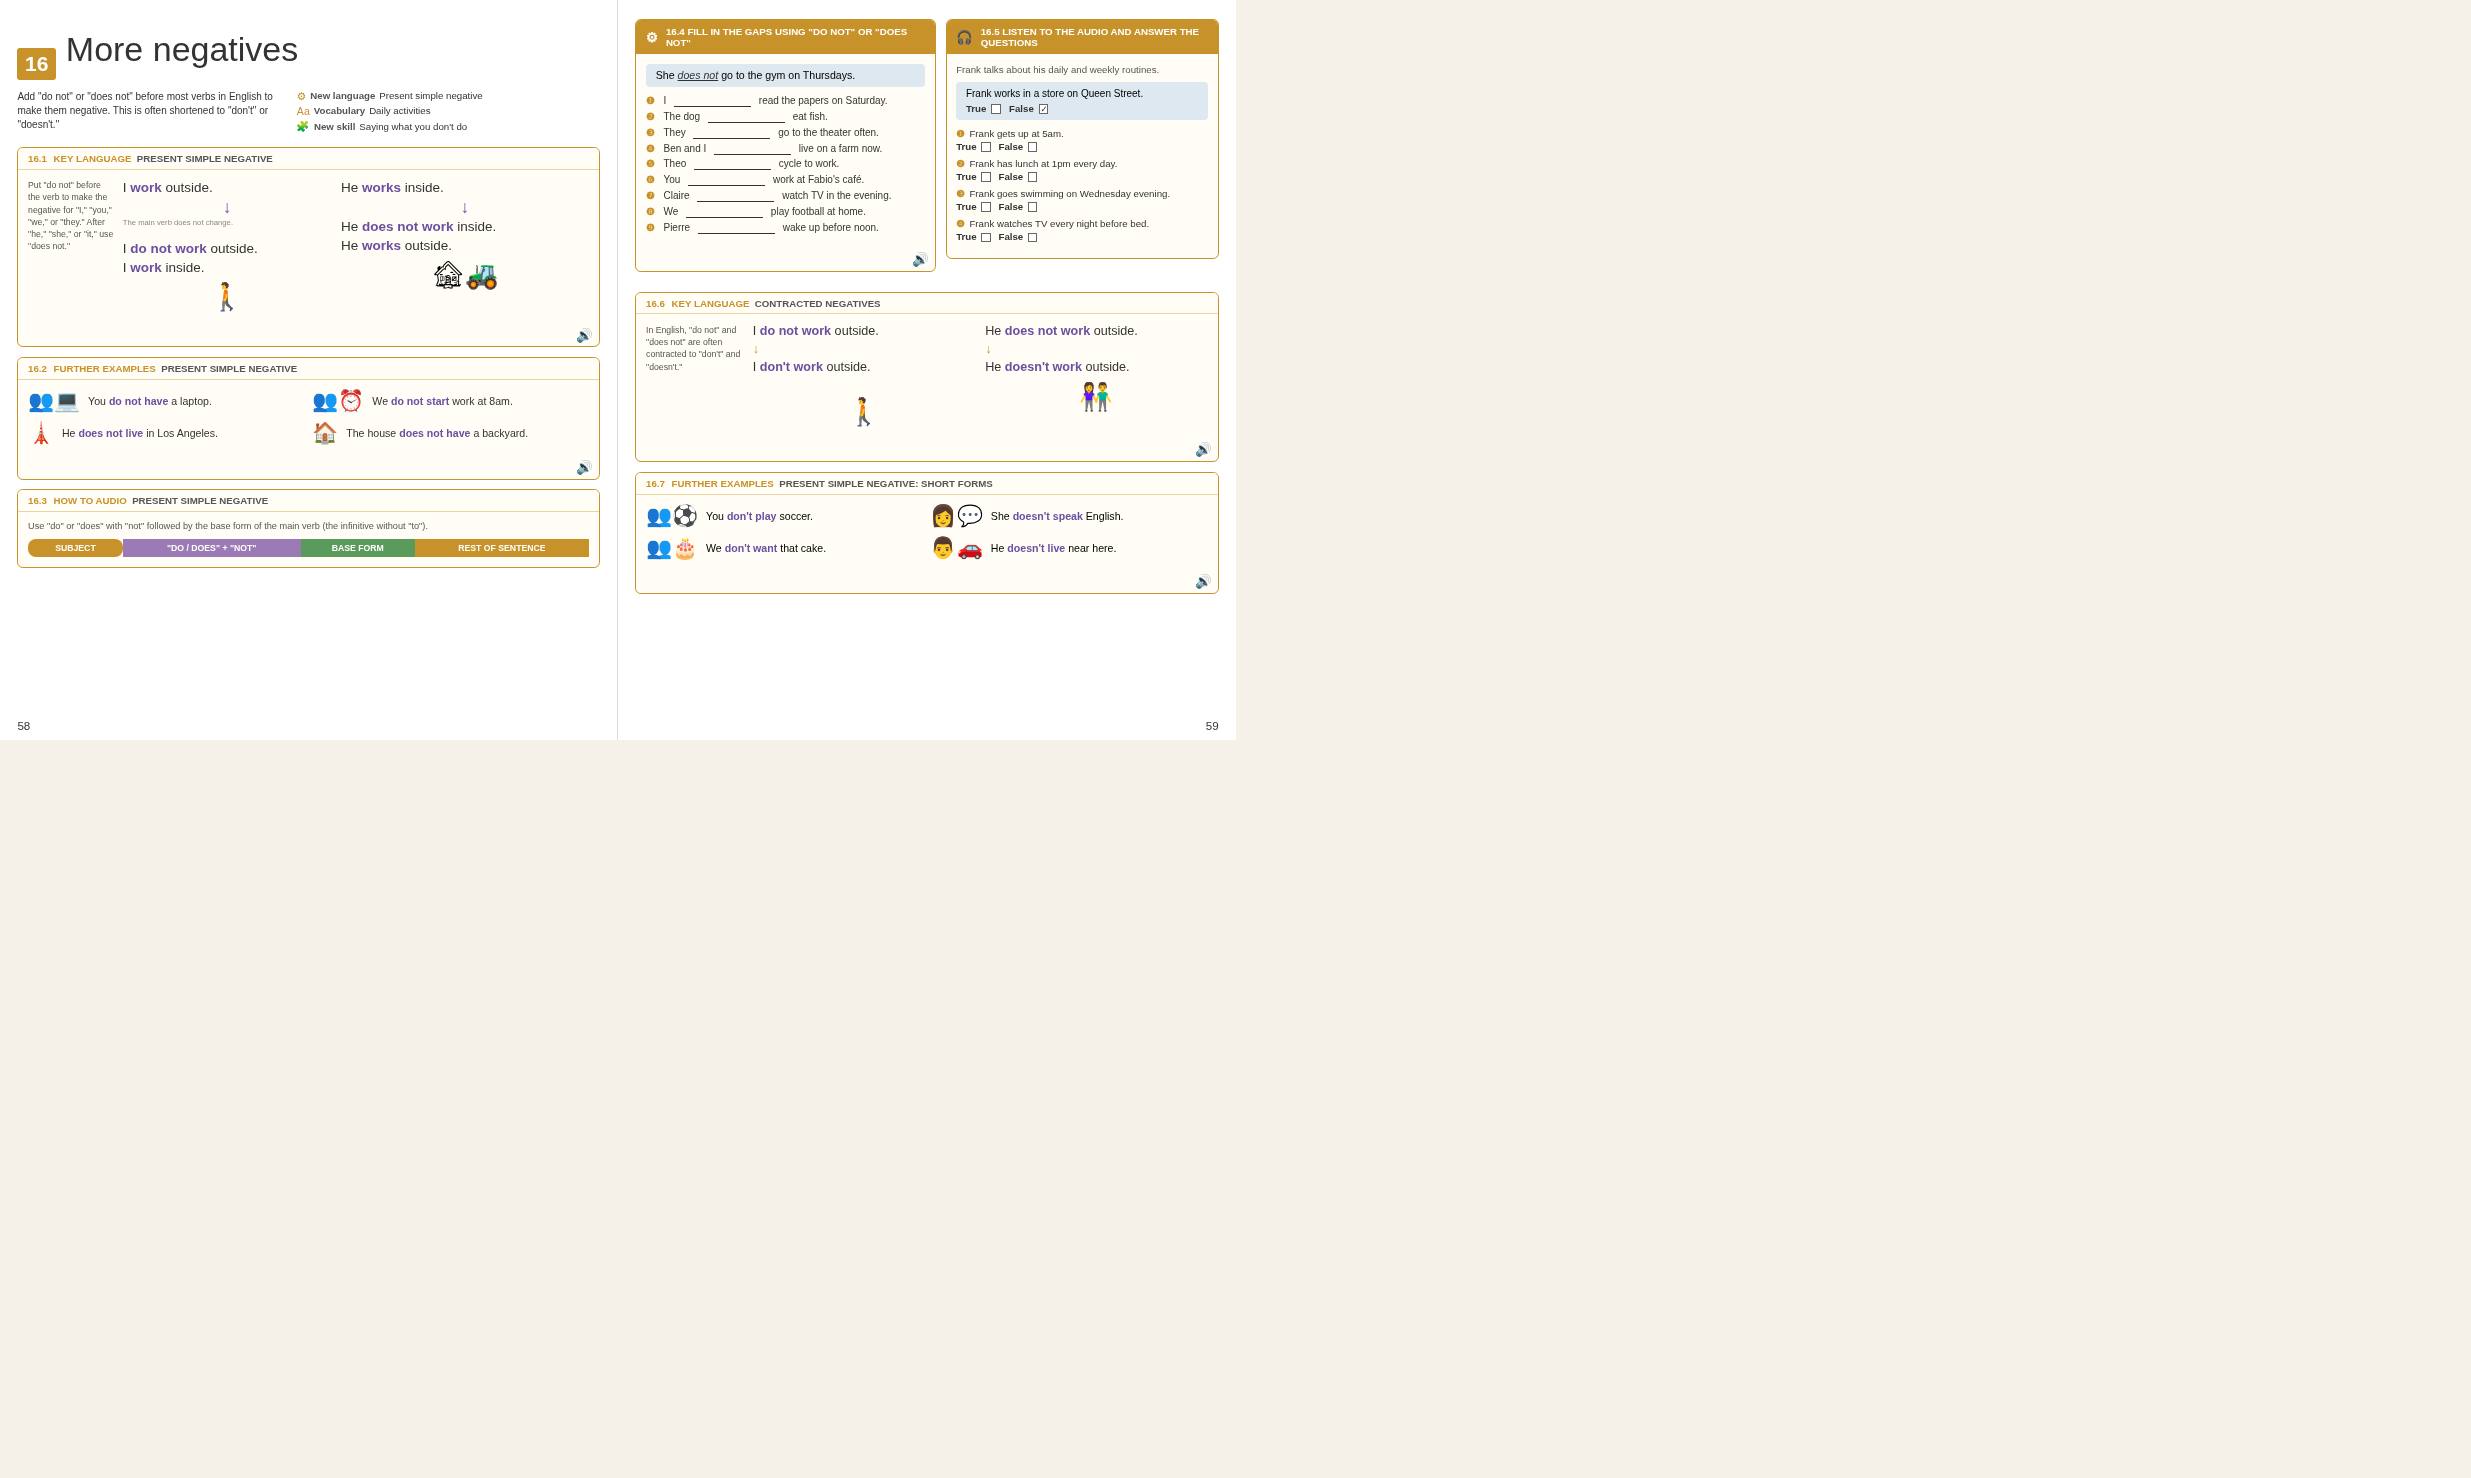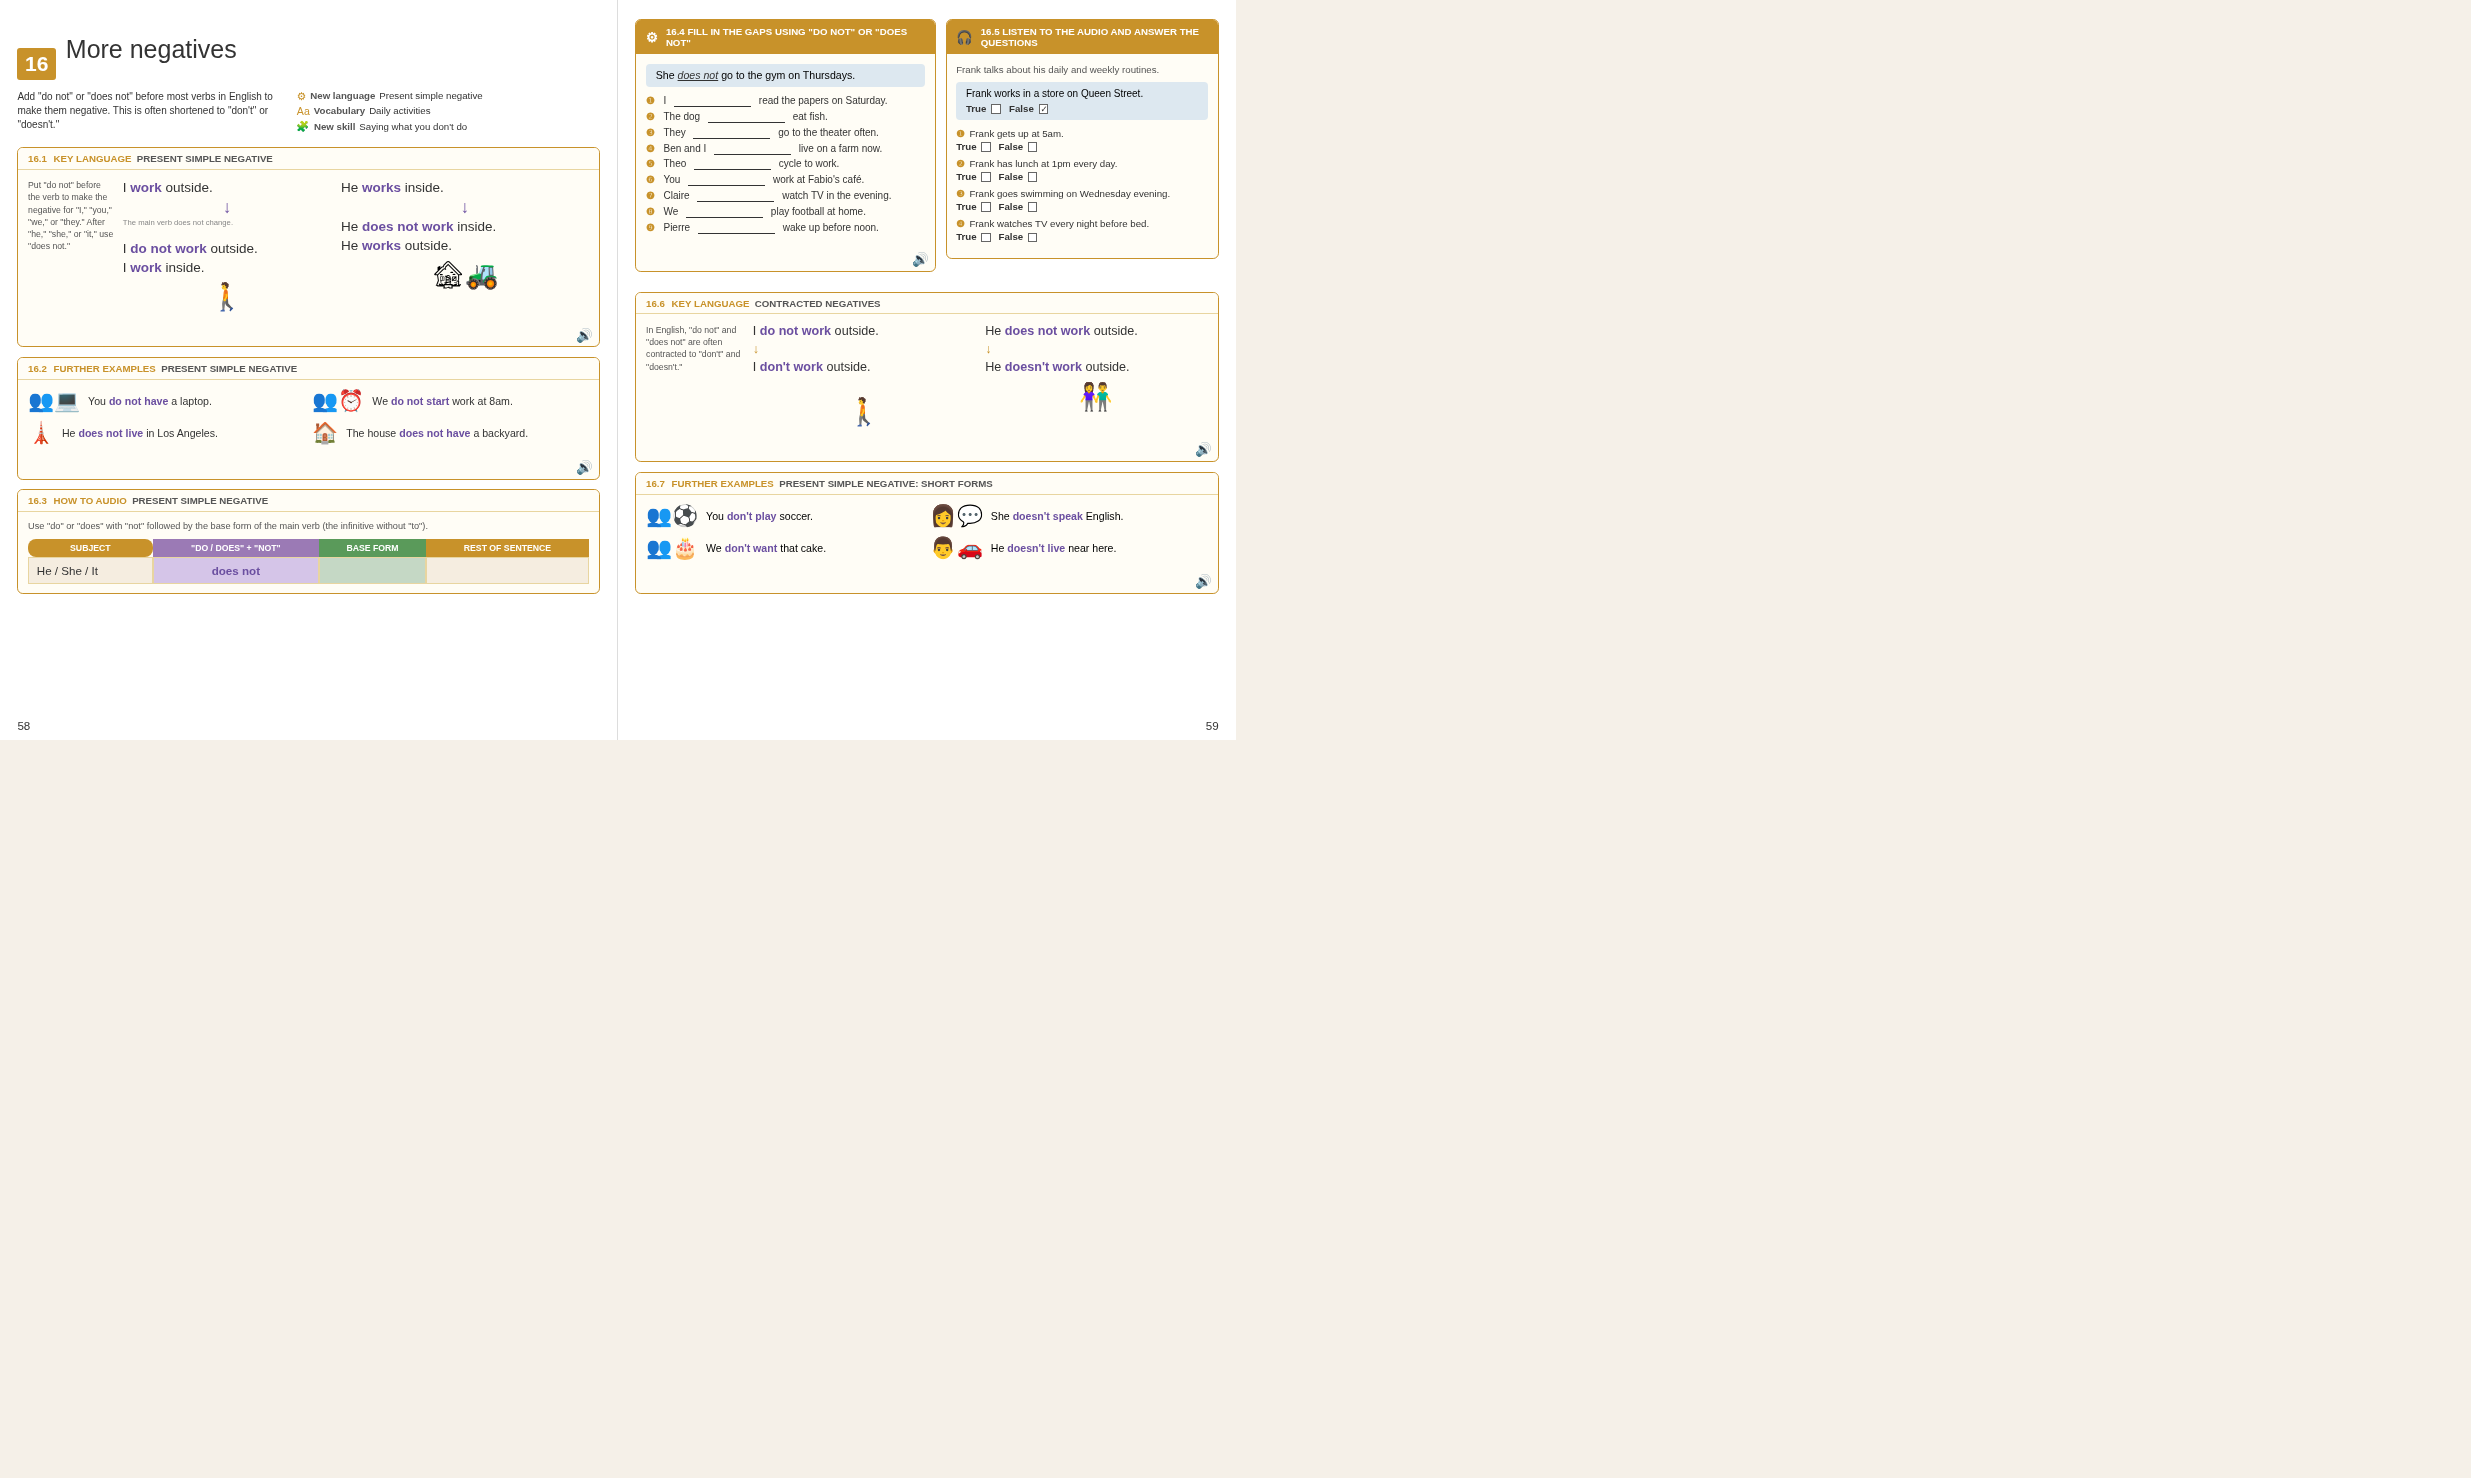--- a/index.html
+++ b/index.html
@@ -47,21 +47,21 @@
       background: #c8922a;
       color: white;
       font-size: 21px;
       font-weight: bold;
       padding: 3.9px 7.7px;
       margin-right: 9.7px;
       border-radius: 2.9px;
       margin-top: 29px;
     }
     .chapter-title {
-      font-size: 25px;
+      font-size: 34px;
       color: #333;
       font-weight: normal;
     }
 
     .intro-section {
       display: flex;
       justify-content: space-between;
       margin-bottom: 11.6px;
     }
     .intro-text {
@@ -477,26 +477,20 @@
         <table class="grammar-table">
           <thead>
             <tr>
               <th>SUBJECT</th>
               <th style="background:#9b7ab5;">"DO / DOES" + "NOT"</th>
               <th style="background:#5a9a5a;">BASE FORM</th>
               <th>REST OF SENTENCE</th>
             </tr>
           </thead>
           <tbody>
-            <tr class="puzzle-row">
-              <td class="subject-col">He / She / It</td>
-              <td class="do-col" style="color:#6b4fa0;font-weight:bold;">does not</td>
-              <td class="base-col"></td>
-              <td class="rest-col"></td>
-            </tr>
           </tbody>
         </table>
       </div>
     </div>
 
     <div class="page-number page-number-left">58</div>
   </div>
 
   <div class="right-page">
 

